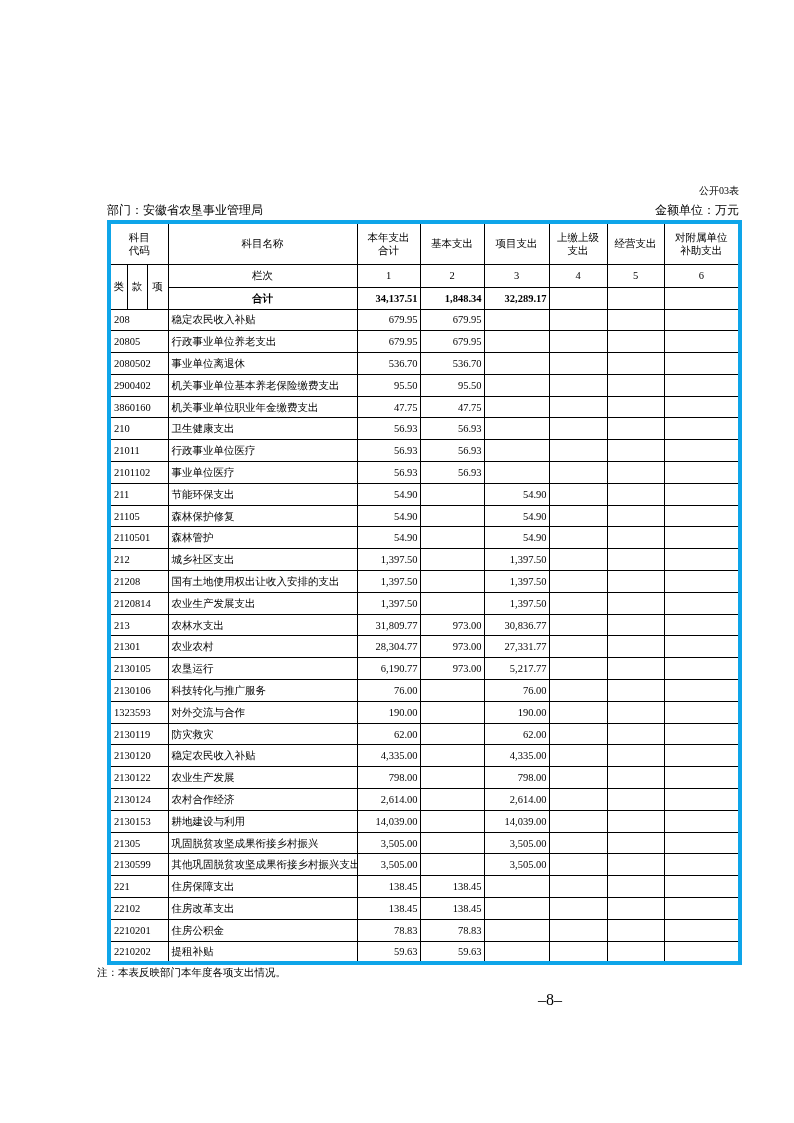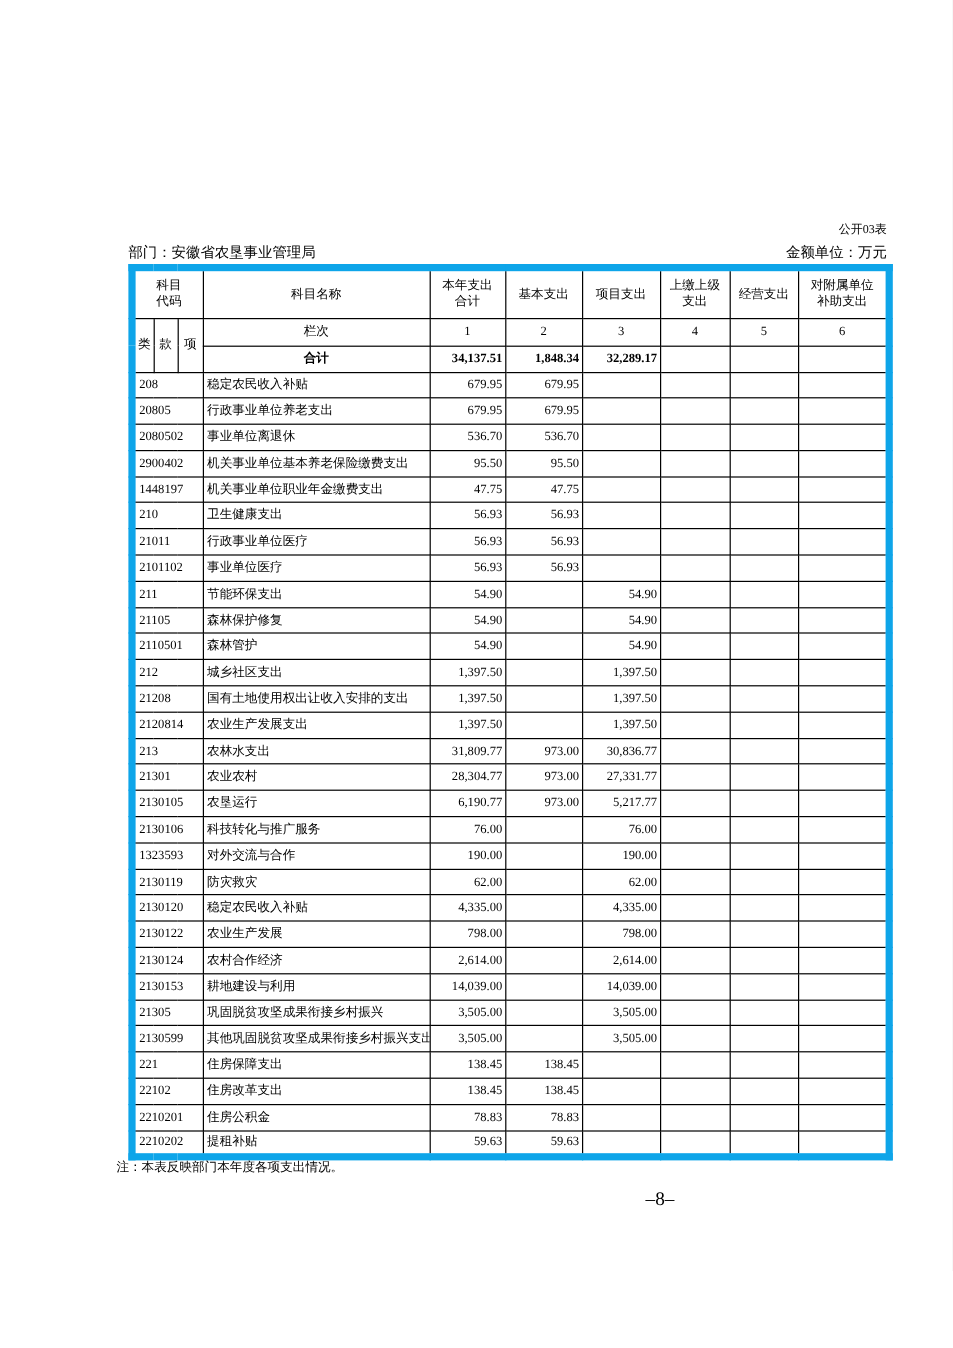--- a/index.html
+++ b/index.html
@@ -41,21 +41,21 @@
     justify-content: space-between;
     font-size: 12px;
   }
   table.fin-table {
     position: absolute;
     left: 107px;
     top: 220px;
     width: 632px;
     border-collapse: collapse;
     table-layout: fixed;
-    border: 6px solid #0ea5e9;
+    border: 4px solid #0ea5e9;
   }
   .fin-table th, .fin-table td {
     border: 1px solid #000;
     font-size: 10.5px;
     font-weight: normal;
     padding: 0;
     vertical-align: middle;
     text-align: center;
     line-height: 13px;
     overflow: hidden;
@@ -183,21 +183,21 @@
           <td colspan="3" class="code">2900402</td>
           <td class="name">机关事业单位基本养老保险缴费支出</td>
           <td class="num">95.50</td>
           <td class="num">95.50</td>
           <td class="num"></td>
           <td class="num"></td>
           <td class="num"></td>
           <td class="num"></td>
         </tr>
         <tr>
-          <td colspan="3" class="code">1448197</td>
+          <td colspan="3" class="code">3860160</td>
           <td class="name">机关事业单位职业年金缴费支出</td>
           <td class="num">47.75</td>
           <td class="num">47.75</td>
           <td class="num"></td>
           <td class="num"></td>
           <td class="num"></td>
           <td class="num"></td>
         </tr>
         <tr>
           <td colspan="3" class="code">210</td>

